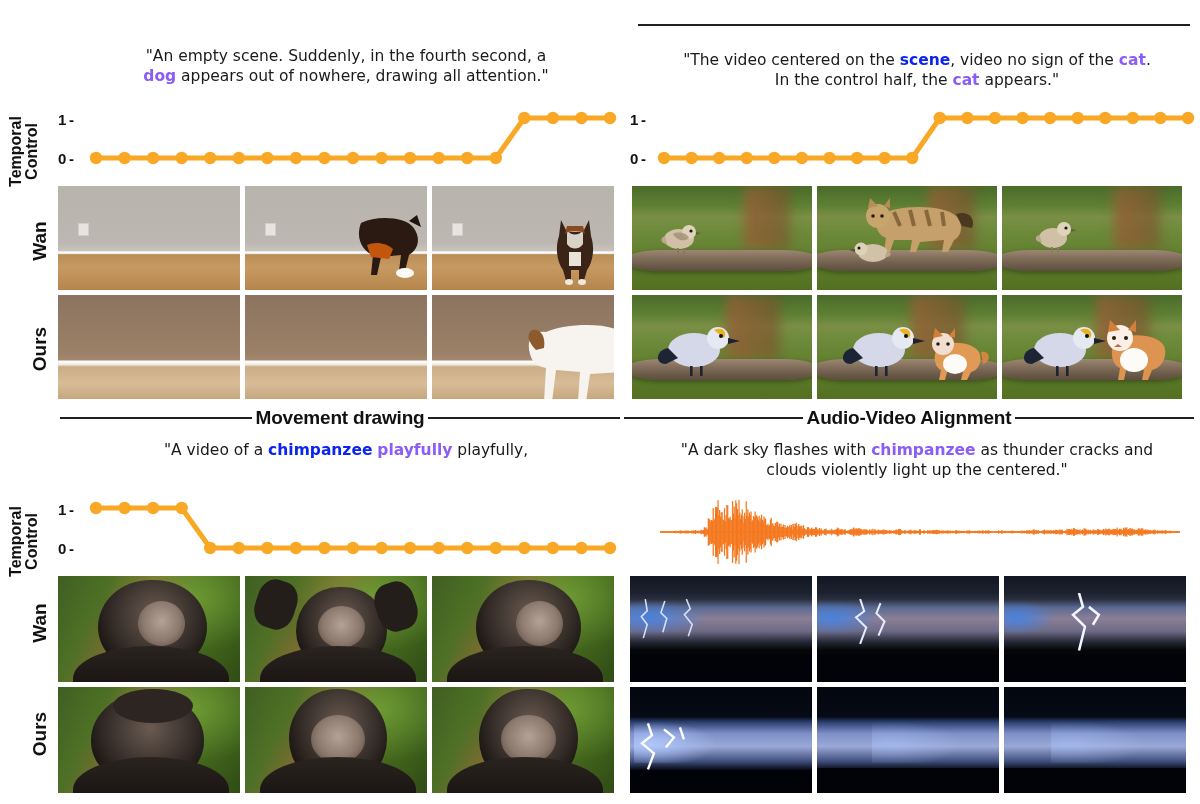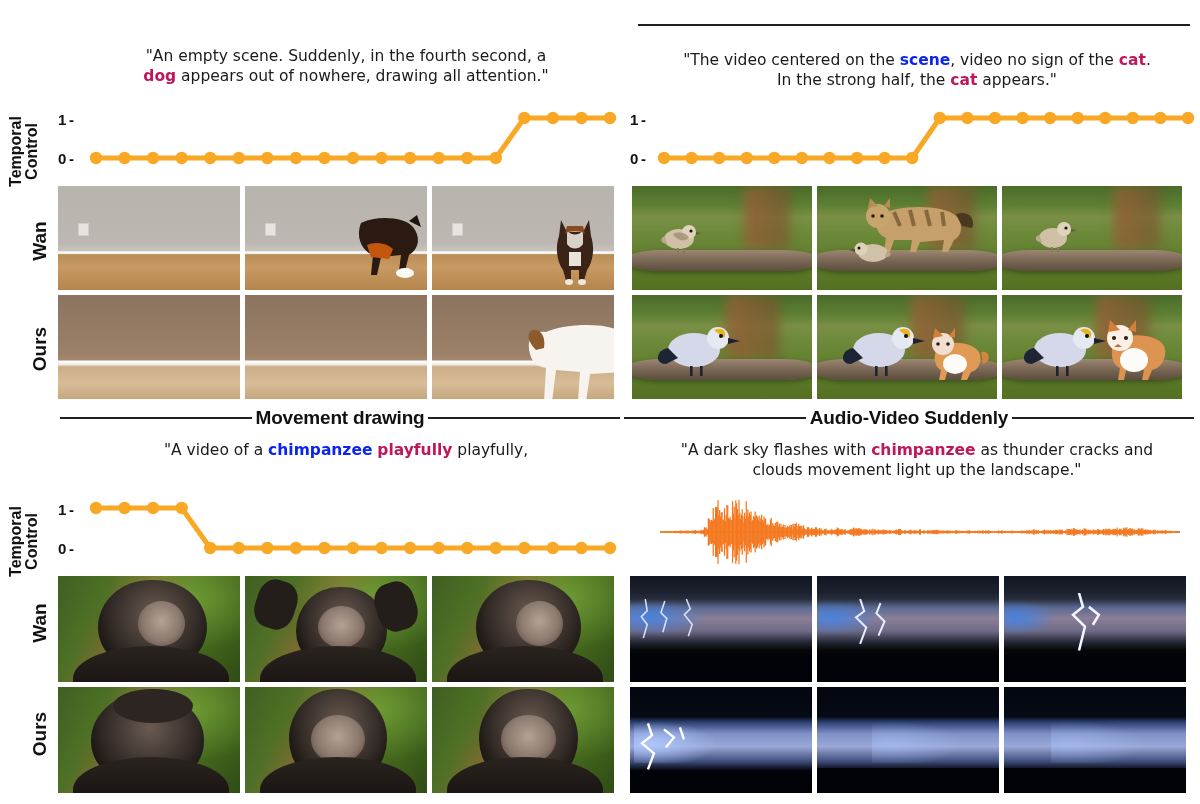--- a/index.html
+++ b/index.html
@@ -33,21 +33,21 @@
 
   
   .prompt{
     font-family:"DejaVu Sans", sans-serif;
     font-size:15.5px;
     color:#1a1a1a;
     text-align:center;
     line-height:1.30;
     padding:0 6px;
   }
-  .prompt .hl-orange{color:#be185d;font-weight:bold;}
+  .prompt .hl-orange{color:#8b5cf6;font-weight:bold;}
   .prompt .hl-blue{color:#0C24F0;font-weight:bold;}
 
   
   .rowlabel{
     position:absolute;
     font-family:"Liberation Sans", sans-serif;
     font-weight:bold;
     color:#111;
     transform:rotate(-90deg);
     transform-origin:center center;
@@ -220,21 +220,21 @@
     </div>
   </div>
 
   <div style="position:absolute;left:620px;top:14px;width:570px;" class="sec-head">
     <span class="sec-title" style="visibility:hidden">x</span>
     <span class="rule"></span>
   </div>
 
   <div style="position:absolute;left:628px;top:50px;width:566px;" class="prompt">
     <span>"The video centered on the </span><span class="hl-blue">scene</span><span>, video no sign of the </span><span class="hl-orange">cat</span><span>.</span><br>
-    <span>In the strong half, the </span><span class="hl-orange">cat</span><span> appears."</span>
+    <span>In the control half, the </span><span class="hl-orange">cat</span><span> appears."</span>
   </div>
 
   <div class="chart" style="position:absolute;left:628px;top:106px;width:566px;height:72px;">
     <span class="ylab" style="left:2px;top:5px;">1</span>
     <span class="ylab" style="left:13px;top:5px;">-</span>
     <span class="ylab" style="left:2px;top:44px;">0</span>
     <span class="ylab" style="left:13px;top:44px;">-</span>
     <svg id="svg-tr" width="540" height="72" style="position:absolute;left:28px;top:0;">
         <path d="M 8 52 L 35.578947368421055 52 L 63.1578947368421 52 L 90.73684210526315 52 L 118.3157894736842 52 L 145.89473684210526 52 L 173.4736842105263 52 L 201.05263157894737 52 L 228.6315789473684 52 L 256.2105263157895 52 L 256.2105263157895 52 L 283.7894736842105 12 L 311.3684210526316 12 L 338.9473684210526 12 L 366.5263157894737 12 L 394.10526315789474 12 L 421.6842105263158 12 L 449.2631578947368 12 L 476.8421052631579 12 L 504.4210526315789 12 L 532 12" fill="none" stroke="#F9A825" stroke-width="5" stroke-linejoin="round" stroke-linecap="round"></path>
         <circle cx="8" cy="52" r="6.2" fill="#F9A825"></circle>
@@ -456,27 +456,27 @@
     </div>
     <div class="frame chimp" style="width:182px;height:106px;">
       <div class="head" style="left:26%;top:2%;width:54%;height:90%;"></div>
       <div class="face" style="left:38%;top:26%;width:30%;height:46%;"></div>
       <div class="body"></div>
     </div>
   </div>
 
   <div style="position:absolute;left:624px;top:407px;width:570px;" class="sec-head">
     <span class="rule"></span>
-    <span class="sec-title">Audio-Video Suddenly</span>
+    <span class="sec-title">Audio-Video Alignment</span>
     <span class="rule"></span>
   </div>
 
   <div style="position:absolute;left:628px;top:440px;width:566px;" class="prompt">
     <span>"A dark sky flashes with </span><span class="hl-orange">chimpanzee</span><span> as thunder cracks and</span><br>
-    <span>clouds movement light up the landscape."</span>
+    <span>clouds violently light up the centered."</span>
   </div>
 
   <svg id="svg-wave" width="520" height="80" style="position:absolute;left:660px;top:492px;">
       <g>
         <line x1="0" x2="0" y1="39.4" y2="40.6" stroke="#F4781F" stroke-width="1.25"></line>
         <line x1="0.8062015503875969" x2="0.8062015503875969" y1="39.4" y2="40.6" stroke="#F4781F" stroke-width="1.25"></line>
         <line x1="1.6124031007751938" x2="1.6124031007751938" y1="39.4" y2="40.6" stroke="#F4781F" stroke-width="1.25"></line>
         <line x1="2.4186046511627906" x2="2.4186046511627906" y1="39.28604099109119" y2="40.71395900890881" stroke="#F4781F" stroke-width="1.25"></line>
         <line x1="3.2248062015503876" x2="3.2248062015503876" y1="39.4" y2="40.6" stroke="#F4781F" stroke-width="1.25"></line>
         <line x1="4.0310077519379846" x2="4.0310077519379846" y1="39.4" y2="40.6" stroke="#F4781F" stroke-width="1.25"></line>

